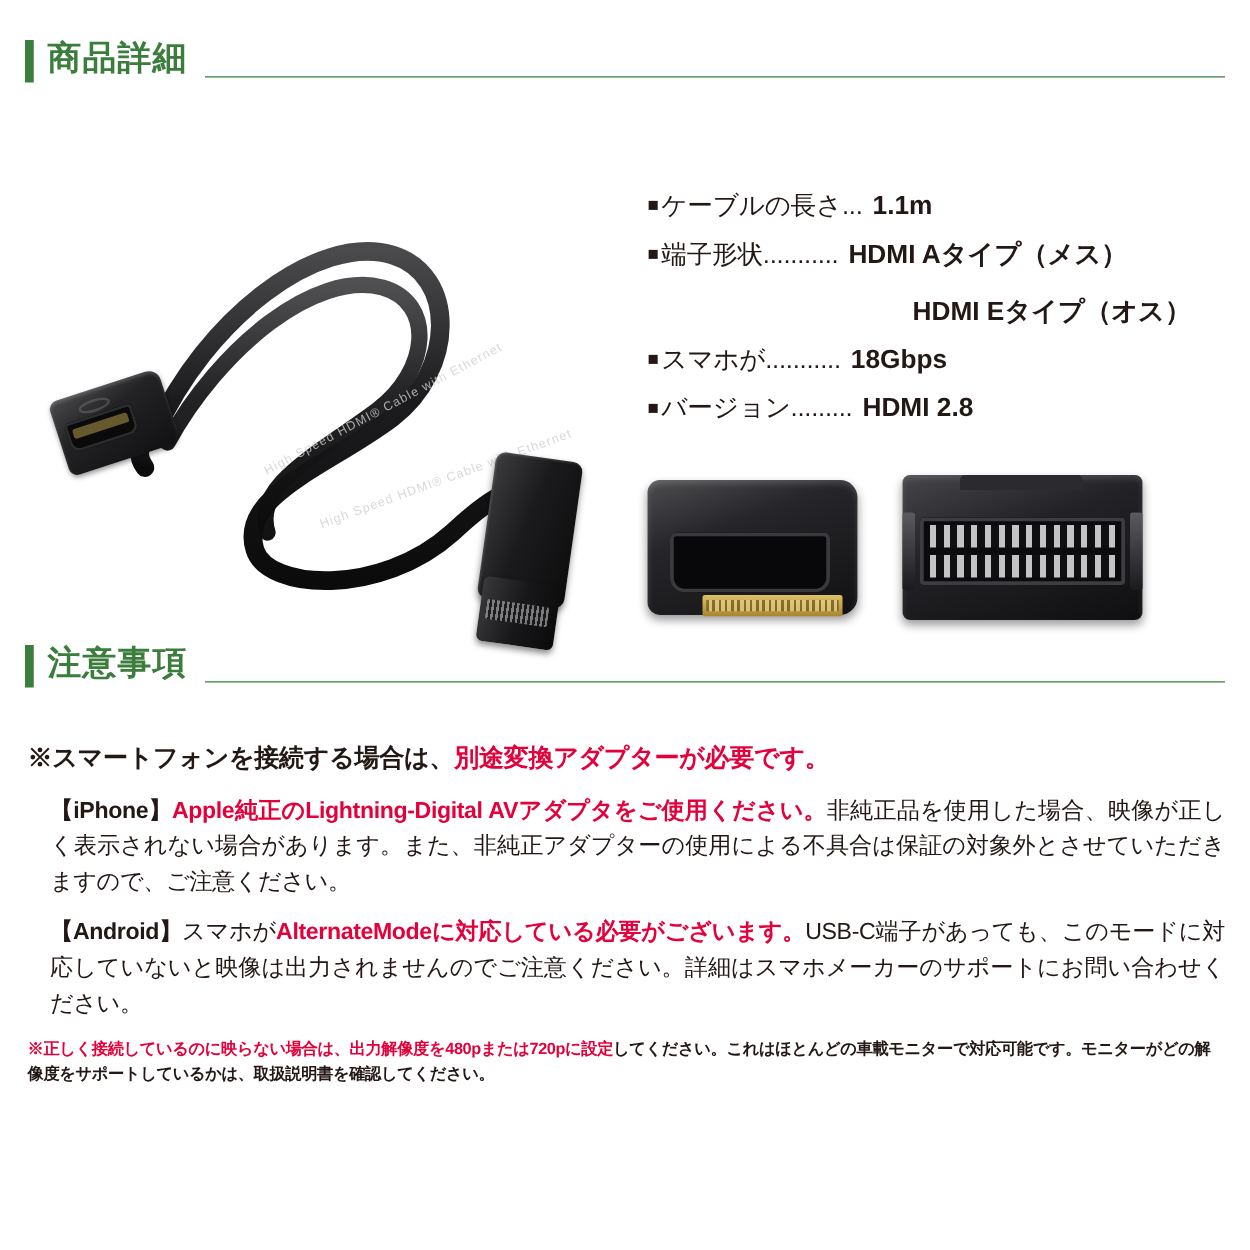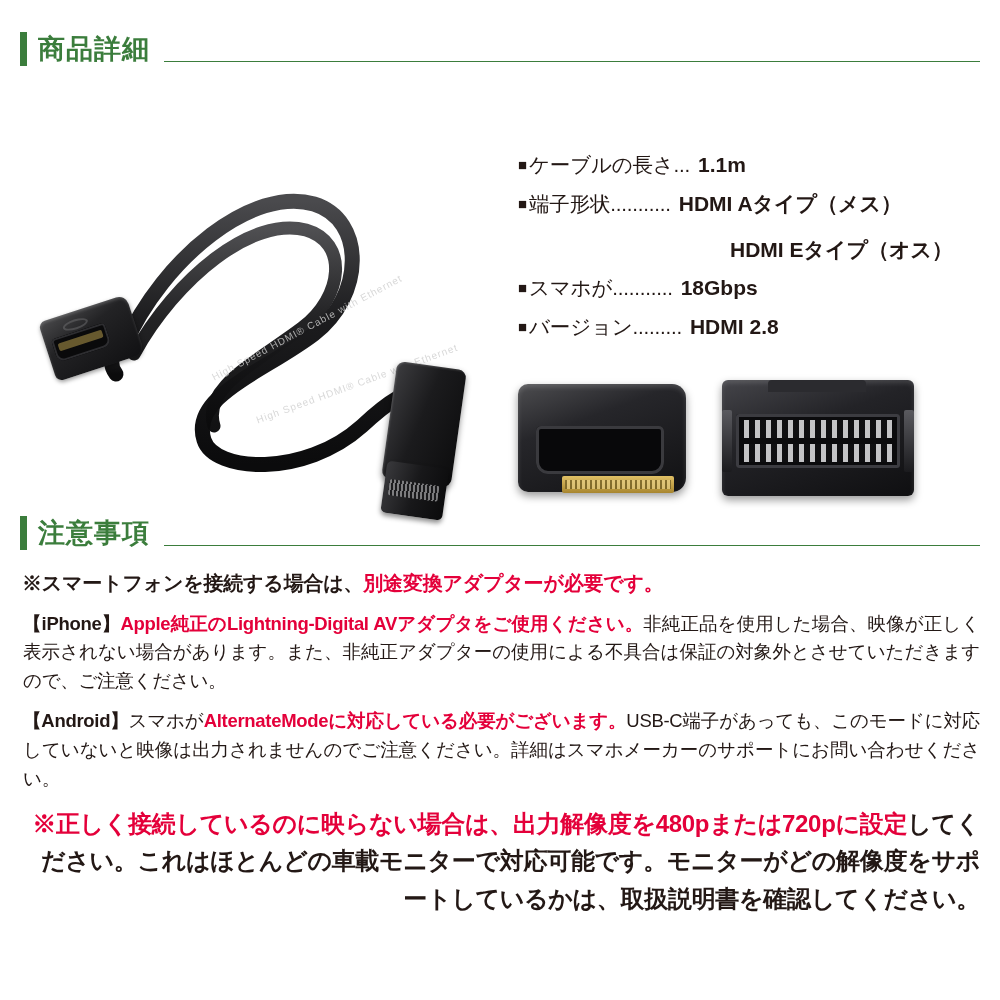--- a/index.html
+++ b/index.html
@@ -13,20 +13,21 @@
   }
   .page { position: relative; width: 1000px; height: 1000px; }
 
   
   .section-head {
     position: absolute;
     display: flex;
     align-items: flex-end;
     width: 960px;
     left: 20px;
+    font-family: Liberation Mono, monospace;
   }
   .head-bar {
     width: 7px;
     height: 34px;
     background: #3b7d3c;
     margin-right: 11px;
     flex: none;
   }
   .head-title {
     font-size: 27px;
@@ -254,46 +255,45 @@
     background: linear-gradient(180deg,#5a5a5f,#1b1b1e);
     border-radius: 2px;
   }
   .cue-side.l { left: 0; }
   .cue-side.r { right: 0; }
 
   
   .notice {
     position: absolute;
     left: 22px;
-    top: 568px;
+    top: 592px;
     width: 958px;
     font-size: 18.5px;
     line-height: 1.58;
   }
   .n-lead {
     font-size: 20px;
     font-weight: bold;
     margin-bottom: 10px;
     letter-spacing: -0.2px;
   }
   .red { color: #e4003a; }
   .n-block {
-    margin: 0 0 11px 1px;
+    margin: 0 0 11px 18px;
     font-size: 18.5px;
     line-height: 1.56;
     letter-spacing: -0.3px;
     text-align: justify;
   }
   .n-para {
     margin: 0 0 10px 0;
-    font-size: 24px;
+    font-size: 13px;
     line-height: 1.56;
     letter-spacing: -0.3px;
     font-weight: bold;
-    text-align: right;
   }
   .strong { font-weight: bold; }
   .blk { color: #231815; }
 </style>
 </head>
 <body>
 
 <div class="page">
 
   <div class="section-head" id="head-detail">

